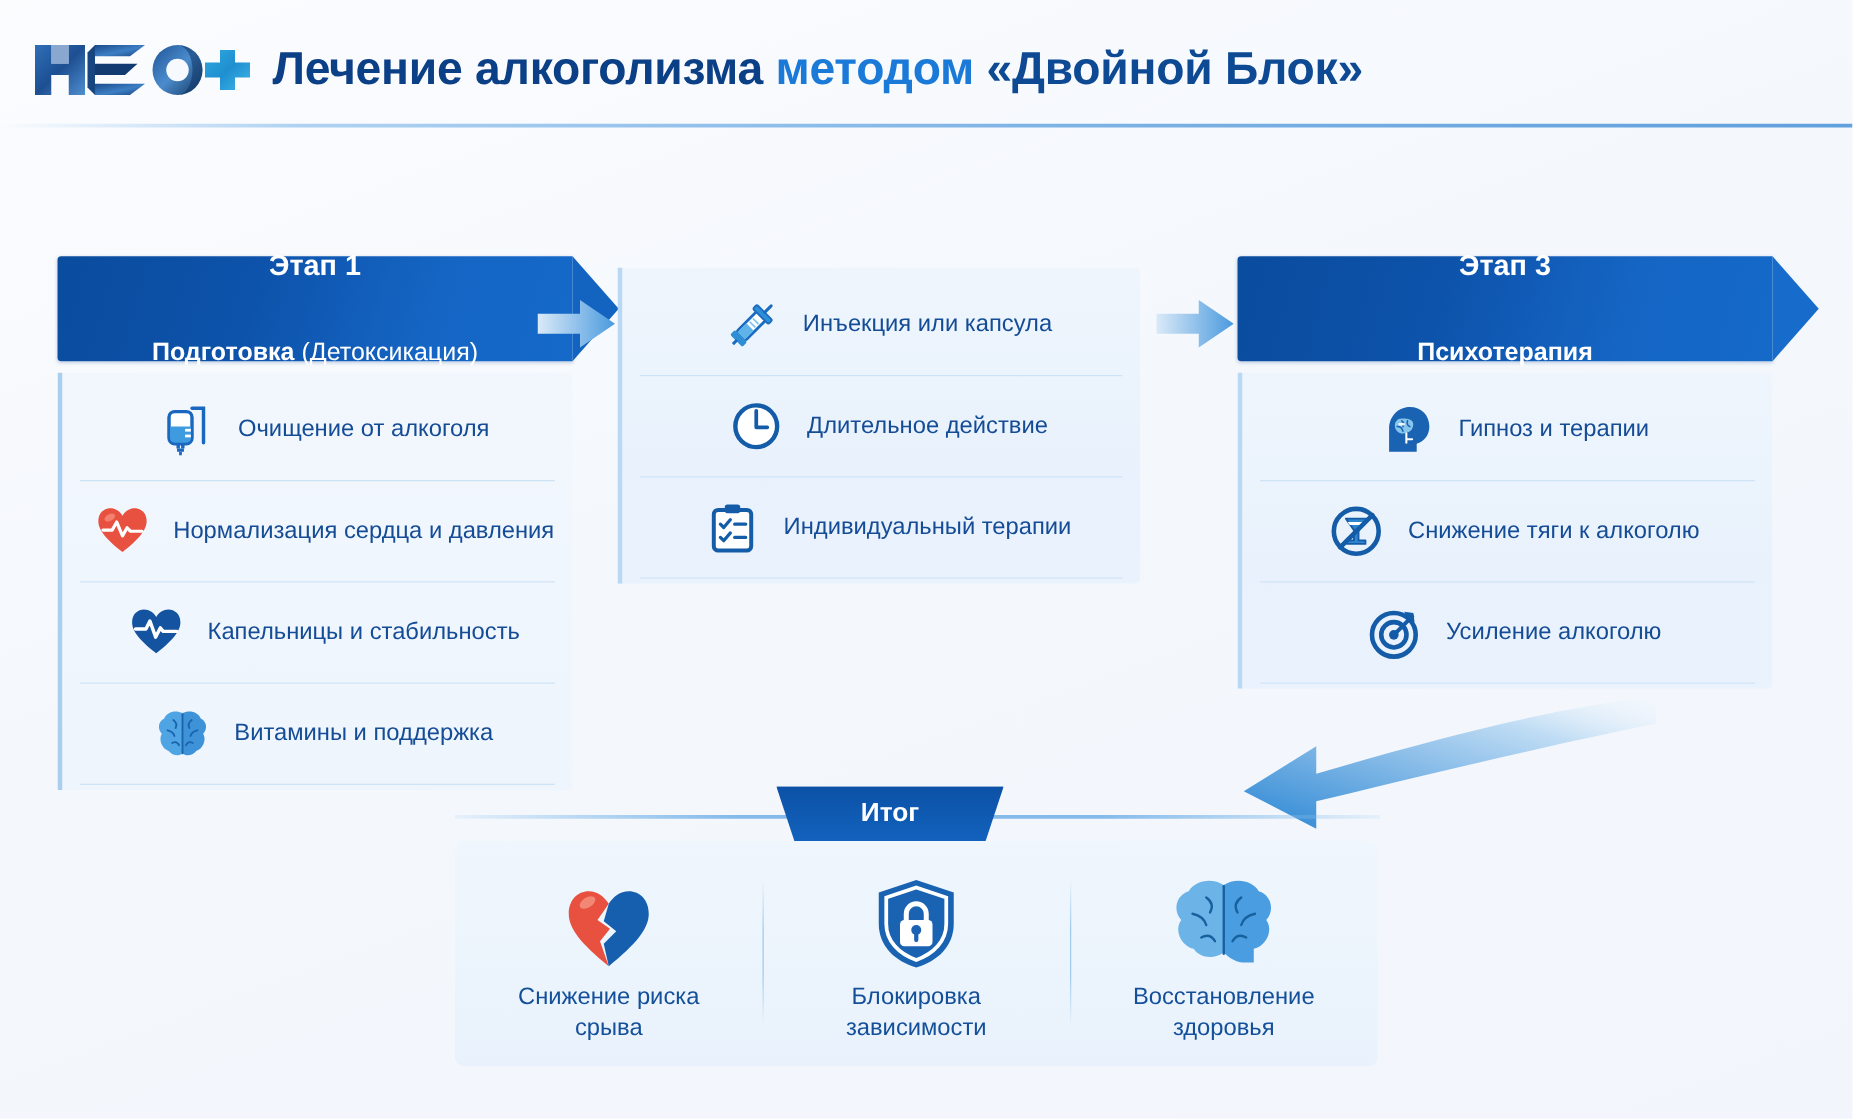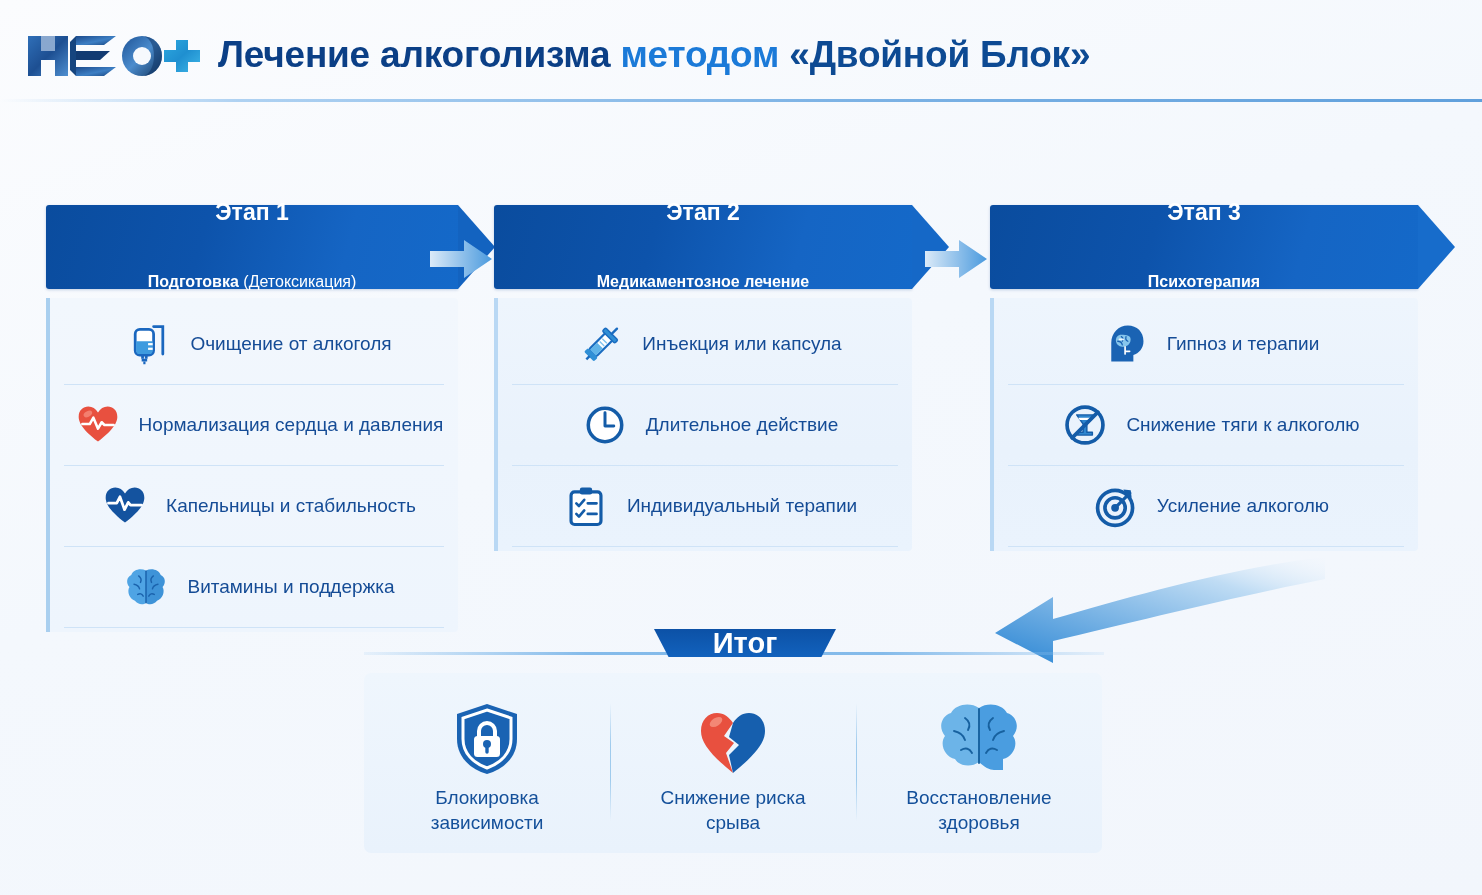--- a/index.html
+++ b/index.html
@@ -48,21 +48,21 @@
   }
   .stage-head::after{
     content:"";position:absolute;right:-37px;top:0;width:0;height:0;
     border-top:42px solid transparent;border-bottom:42px solid transparent;
     border-left:37px solid #1469c9;
   }
   .stage.s1 .stage-head::after{border-left-color:#1363c0;}
   .stage.s2 .stage-head::after{border-left-color:#1568c7;}
   .stage.s3 .stage-head::after{border-left-color:#176ccb;}
   .sh-top{font-size:23px;font-weight:700;line-height:27px;}
-  .sh-sub{font-size:16px;font-weight:700;line-height:26px;}
+  .sh-sub{font-size:20px;font-weight:700;line-height:26px;}
   .sh-sub .thin{font-weight:400;}
 
   .stage-body{
     position:relative;margin-top:9px;
     background:linear-gradient(180deg,#eef5fd 0%,#e9f2fc 60%,#eaf3fd 100%);
     border-left:4px solid #b9d8f4;
     border-radius:0 4px 4px 0;
     padding:6px 14px 4px 14px;
   }
   .stage.s1 .stage-body{background:linear-gradient(180deg,#f2f7fd 0%,#eef5fd 100%);border-left-color:#a9cfef;}
@@ -83,23 +83,23 @@
 
   
   .ret-arrow{position:absolute;left:985px;top:545px;width:345px;height:125px;}
 
   
   .res-line{
     position:absolute;left:364px;top:652px;width:740px;height:3px;
     background:linear-gradient(90deg,rgba(150,198,240,.15),rgba(120,180,232,.9) 30%,rgba(120,180,232,.9) 70%,rgba(150,198,240,.15));
   }
   .res-banner{
-    position:absolute;left:654px;top:629px;width:182px;height:28px;
+    position:absolute;left:621px;top:629px;width:182px;height:44px;
     background:linear-gradient(180deg,#0c51a6 0%,#1262bd 100%);
-    color:#fff;font-size:29px;font-weight:700;
+    color:#fff;font-size:21px;font-weight:700;
     display:flex;align-items:center;justify-content:center;
     clip-path:polygon(0 0,100% 0,92% 100%,8% 100%);
     box-shadow:0 1px 3px rgba(10,60,130,.25);
   }
   .res-card{
     position:absolute;left:364px;top:673px;width:738px;height:180px;
     background:linear-gradient(180deg,#eff6fd 0%,#e9f2fc 100%);
     border-radius:7px;
     display:flex;align-items:center;
   }
@@ -245,24 +245,20 @@
           <linearGradient id="ar1" x1="0" y1="0" x2="1" y2="0">
         <stop offset="0" stop-color="#dbeaf8"></stop>
             <stop offset="1" stop-color="#4a9ade"></stop>
       </linearGradient>
         </defs>
       <path d="M0 13 h34 v-11 l28 19 l-28 19 v-11 h-34 z" fill="url(#ar1)"></path>
     </svg>
   </div>
 
   <div class="stage s2">
-    <div class="stage-head">
-      <div class="sh-top">Этап 2</div>
-      <div class="sh-sub">Медикаментозное лечение</div>
-    </div>
     <div class="stage-body">
 
       <div class="item">
         <span class="ico">
           <svg viewBox="0 0 50 50" width="46" height="46">
             <g transform="rotate(-45 25 25)">
               <rect x="12" y="20" width="26" height="11" rx="2" fill="#fff" stroke="#1b6cc0" stroke-width="2.4"></rect>
               <rect x="12" y="21" width="11" height="9" fill="#5fb3e8"></rect>
               <rect x="36" y="16" width="5" height="19" rx="1.6" fill="#2f8fd6" stroke="#1b6cc0" stroke-width="1.6"></rect>
               <path d="M41 25.5 h8" stroke="#1b6cc0" stroke-width="2.6" stroke-linecap="round"></path>
@@ -376,46 +372,46 @@
     </svg>
   </div>
 
   <div class="res-line"></div>
   <div class="res-banner">Итог</div>
 
   <div class="res-card">
 
     <div class="res-col">
       <span class="res-ico">
+        <svg viewBox="0 0 80 76" width="80" height="76">
+          <path d="M40 72 C18 54 8 42 8 30 C8 19 15 12 24 12 C31 12 36 16 40 22 L31 35 L41 42 L33 52 Z" fill="#e8503f"></path>
+          <ellipse cx="23" cy="21" rx="7" ry="4" fill="#f5907f" opacity=".85" transform="rotate(-32 23 21)"></ellipse>
+          <path d="M40 22 C44 16 49 12 56 12 C65 12 72 19 72 30 C72 42 62 54 40 72 L36 54 L46 44 L36 36 Z" fill="#165fae"></path>
+        </svg>
+      </span>
+      <span class="res-lbl">
+        <span>Снижение риска</span><br>
+        <span>срыва</span>
+      </span>
+    </div>
+
+    <div class="res-col">
+      <span class="res-ico">
         <svg viewBox="0 0 70 76" width="70" height="76">
           <path d="M35 3 L65 13 V38 C65 56 52 68 35 73 C18 68 5 56 5 38 V13 Z" fill="#1a63b3"></path>
           <path d="M35 9 L59 17 V38 C59 52 49 62 35 67 C21 62 11 52 11 38 V17 Z" fill="none" stroke="#fff" stroke-width="3"></path>
           <path d="M27 36 v-6 a8 8 0 0 1 16 0 v6" fill="none" stroke="#fff" stroke-width="4"></path>
           <rect x="22" y="35" width="26" height="21" rx="3.5" fill="#fff"></rect>
           <circle cx="35" cy="43" r="4" fill="#1a63b3"></circle>
           <path d="M35 45 v6" stroke="#1a63b3" stroke-width="3.4" stroke-linecap="round"></path>
         </svg>
       </span>
       <span class="res-lbl">
         <span>Блокировка</span><br>
         <span>зависимости</span>
-      </span>
-    </div>
-
-    <div class="res-col">
-      <span class="res-ico">
-        <svg viewBox="0 0 80 76" width="80" height="76">
-          <path d="M40 72 C18 54 8 42 8 30 C8 19 15 12 24 12 C31 12 36 16 40 22 L31 35 L41 42 L33 52 Z" fill="#e8503f"></path>
-          <ellipse cx="23" cy="21" rx="7" ry="4" fill="#f5907f" opacity=".85" transform="rotate(-32 23 21)"></ellipse>
-          <path d="M40 22 C44 16 49 12 56 12 C65 12 72 19 72 30 C72 42 62 54 40 72 L36 54 L46 44 L36 36 Z" fill="#165fae"></path>
-        </svg>
-      </span>
-      <span class="res-lbl">
-        <span>Снижение риска</span><br>
-        <span>срыва</span>
       </span>
     </div>
 
     <div class="res-col">
       <span class="res-ico">
         <svg viewBox="0 0 90 78" width="90" height="78">
           <path d="M45 8 C36 2 22 4 17 13 C7 16 4 28 11 36 C5 44 11 57 21 59 C25 66 37 68 45 62 Z" fill="#6cb4e8"></path>
           <path d="M45 8 C54 2 68 4 73 13 C83 16 86 28 79 36 C85 44 79 57 69 59 L69 70 L60 70 C56 70 50 67 45 62 Z" fill="#4a9de0"></path>
           <g stroke="#17619f" stroke-width="1.9" fill="none" stroke-linecap="round">
             <path d="M45 9 v54"></path>

